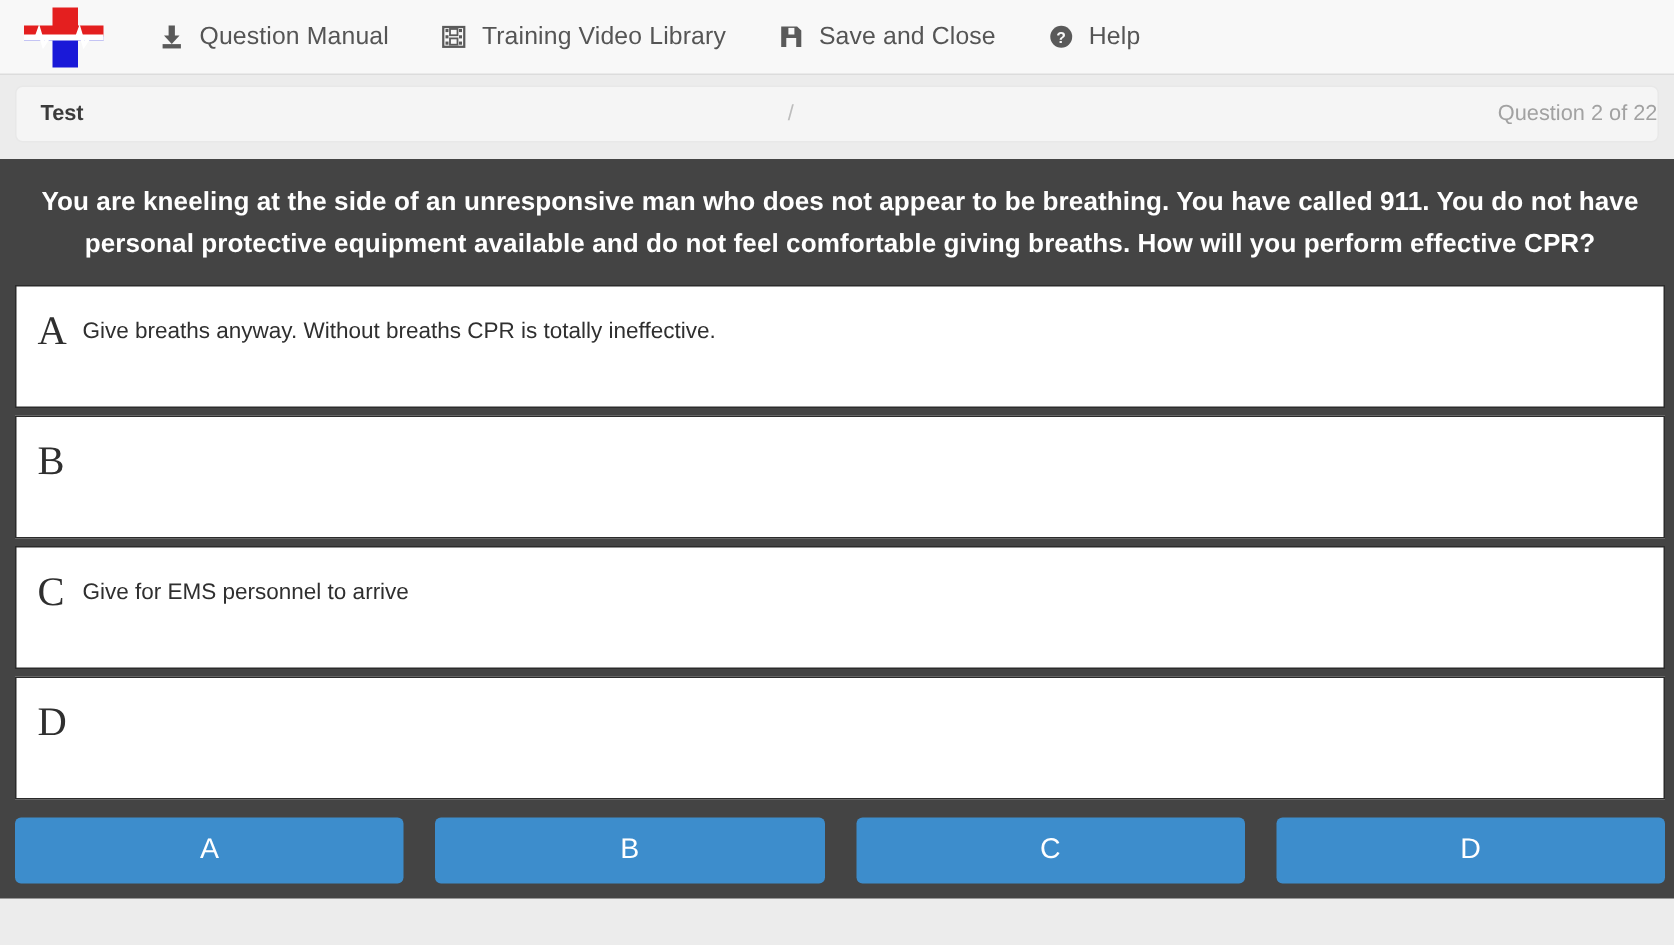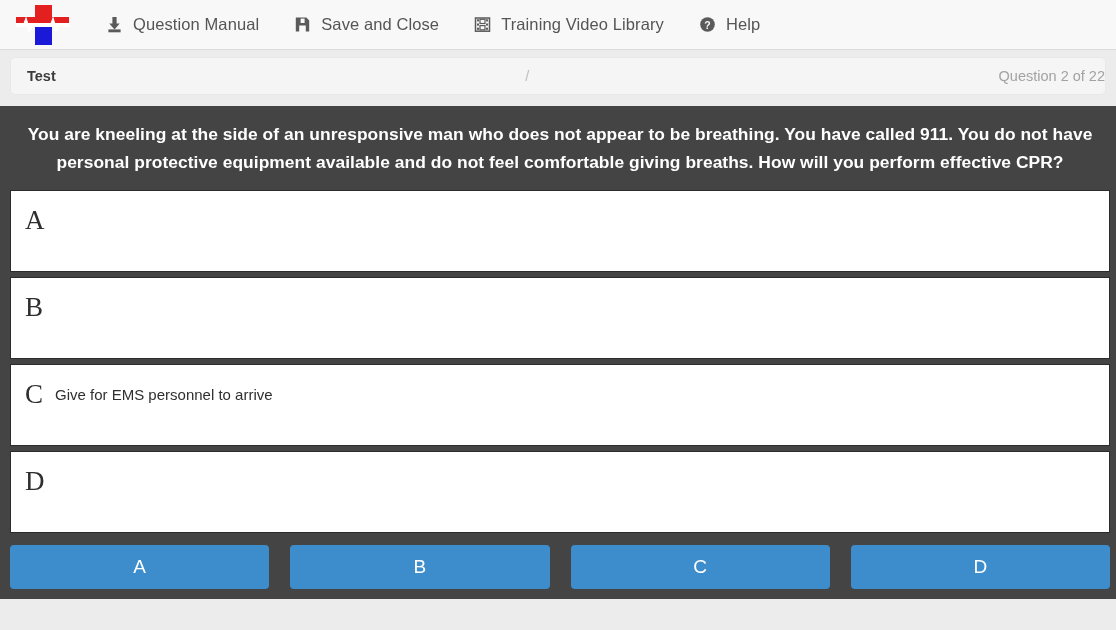--- a/index.html
+++ b/index.html
@@ -186,47 +186,47 @@
           <polygon points="3.3,7.6 13.7,7.6 8.5,13.4"></polygon>
           <rect x="2.4" y="13.4" width="12.2" height="2.9"></rect>
         </svg>
       </span>
       <span>Question Manual</span>
     </div>
 
     <div class="nav-item">
       <span class="nav-icon">
         <svg width="17" height="17" viewBox="0 0 17 17">
-          <path d="M1.8 1.6 H12.4 L15.2 4.4 V15.4 H11.8 V9.4 H5.2 V15.4 H1.8 Z"></path>
-          <rect x="6.6" y="2.6" width="4" height="4.4" fill="#f8f8f8"></rect>
-        </svg>
-      </span>
-      <span>Save and Close</span>
-    </div>
-
-    <div class="nav-item">
-      <span class="nav-icon">
-        <svg width="17" height="17" viewBox="0 0 17 17">
           <rect x="1.5" y="2" width="14" height="13.2" fill="none" stroke="#5a5a5a" stroke-width="1.5"></rect>
           <rect x="3" y="3.3" width="2" height="2.1"></rect>
           <rect x="3" y="7.5" width="2" height="2.1"></rect>
           <rect x="3" y="11.7" width="2" height="2.1"></rect>
           <rect x="12" y="3.3" width="2" height="2.1"></rect>
           <rect x="12" y="7.5" width="2" height="2.1"></rect>
           <rect x="12" y="11.7" width="2" height="2.1"></rect>
           <rect x="6" y="3.3" width="5" height="4.2" fill="none" stroke="#5a5a5a" stroke-width="1.2"></rect>
           <rect x="6" y="9.6" width="5" height="4.2" fill="none" stroke="#5a5a5a" stroke-width="1.2"></rect>
         </svg>
       </span>
       <span>Training Video Library</span>
     </div>
 
     <div class="nav-item">
       <span class="nav-icon">
         <svg width="17" height="17" viewBox="0 0 17 17">
+          <path d="M1.8 1.6 H12.4 L15.2 4.4 V15.4 H11.8 V9.4 H5.2 V15.4 H1.8 Z"></path>
+          <rect x="6.6" y="2.6" width="4" height="4.4" fill="#f8f8f8"></rect>
+        </svg>
+      </span>
+      <span>Save and Close</span>
+    </div>
+
+    <div class="nav-item">
+      <span class="nav-icon">
+        <svg width="17" height="17" viewBox="0 0 17 17">
           <circle cx="8.5" cy="8.5" r="7.3"></circle>
           <text x="8.5" y="12.6" text-anchor="middle" font-size="10.5" font-family="Liberation Sans, sans-serif" font-weight="bold" fill="#f8f8f8">?</text>
         </svg>
       </span>
       <span>Help</span>
     </div>
 
   </div>
 </div>
 
@@ -239,20 +239,21 @@
 </div>
 
 <div class="panel">
 
   <div class="question">You are kneeling at the side of an unresponsive man who does not appear to be breathing. You have called 911. You do not have personal protective equipment available and do not feel comfortable giving breaths. How will you perform effective CPR?</div>
 
   <div class="answers">
 
     <div class="answer">
       <span class="answer-letter">A</span>
+      <span class="answer-text">Give breaths anyway. Without breaths CPR is totally ineffective.</span>
     </div>
 
     <div class="answer">
       <span class="answer-letter">B</span>
     </div>
 
     <div class="answer">
       <span class="answer-letter">C</span>
       <span class="answer-text">Give for EMS personnel to arrive</span>
     </div>

